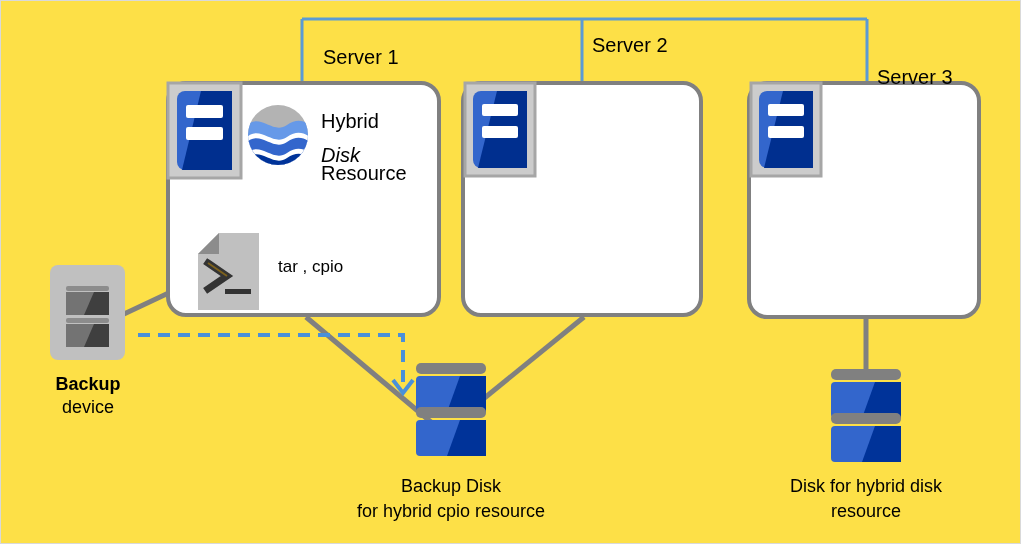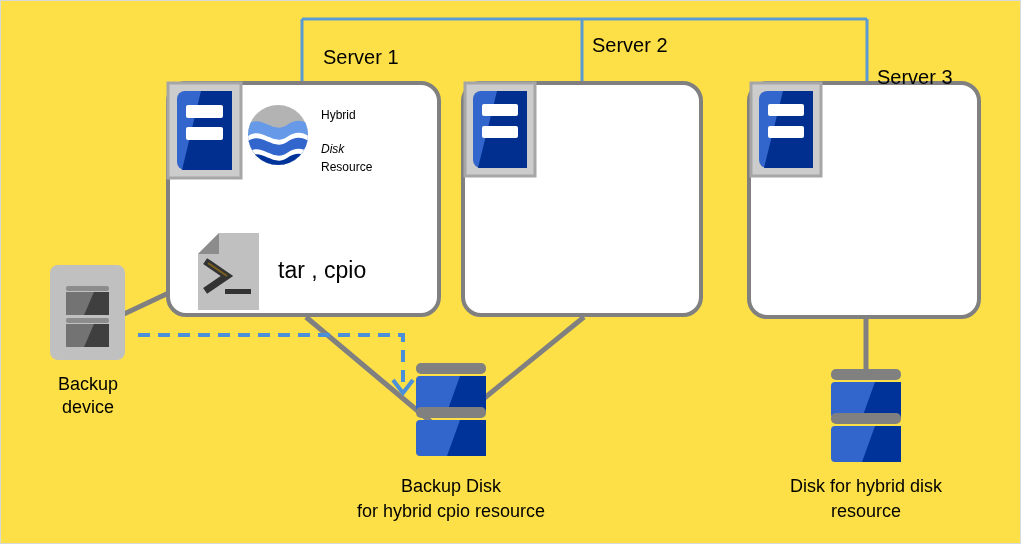--- a/index.html
+++ b/index.html
@@ -29,25 +29,25 @@
   .lbl {
     position: absolute;
     color: #000000;
     white-space: pre;
     line-height: 1.18;
   }
   .server-title {
     font-size: 20px;
   }
   .res-text {
-    font-size: 12px;
+    font-size: 20px;
     line-height: 1.3;
   }
   .tar-text {
-    font-size: 23px;
+    font-size: 17px;
   }
   .caption {
     font-size: 18px;
     text-align: center;
     line-height: 1.35;
   }
 </style>
 </head>
 <body>
 
@@ -166,21 +166,21 @@
   <div class="lbl server-title" style="left:322px; top:45px;">Server 1</div>
   <div class="lbl server-title" style="left:591px; top:33px;">Server 2</div>
   <div class="lbl server-title" style="left:876px; top:65px;">Server 3</div>
 
   <div class="lbl res-text" style="left:320px; top:107px;">Hybrid</div>
   <div class="lbl res-text" style="left:320px; top:141px;font-style:italic;">Disk</div>
   <div class="lbl res-text" style="left:320px; top:159px;">Resource</div>
 
   <div class="lbl tar-text" style="left:277px; top:256px;">tar , cpio</div>
 
-  <div class="lbl caption" style="left:21px; top:371px; width:132px;">Backup</div>
+  <div class="lbl caption" style="left:21px; top:371px; width:132px;font-weight:bold;">Backup</div>
   <div class="lbl caption" style="left:21px; top:394px; width:132px;">device</div>
 
   <div class="lbl caption" style="left:330px; top:473px; width:240px;">Backup Disk</div>
   <div class="lbl caption" style="left:330px; top:498px; width:240px;">for hybrid cpio resource</div>
 
   <div class="lbl caption" style="left:745px; top:473px; width:240px;">Disk for hybrid disk</div>
   <div class="lbl caption" style="left:745px; top:498px; width:240px;">resource</div>
 
 </div>
 

